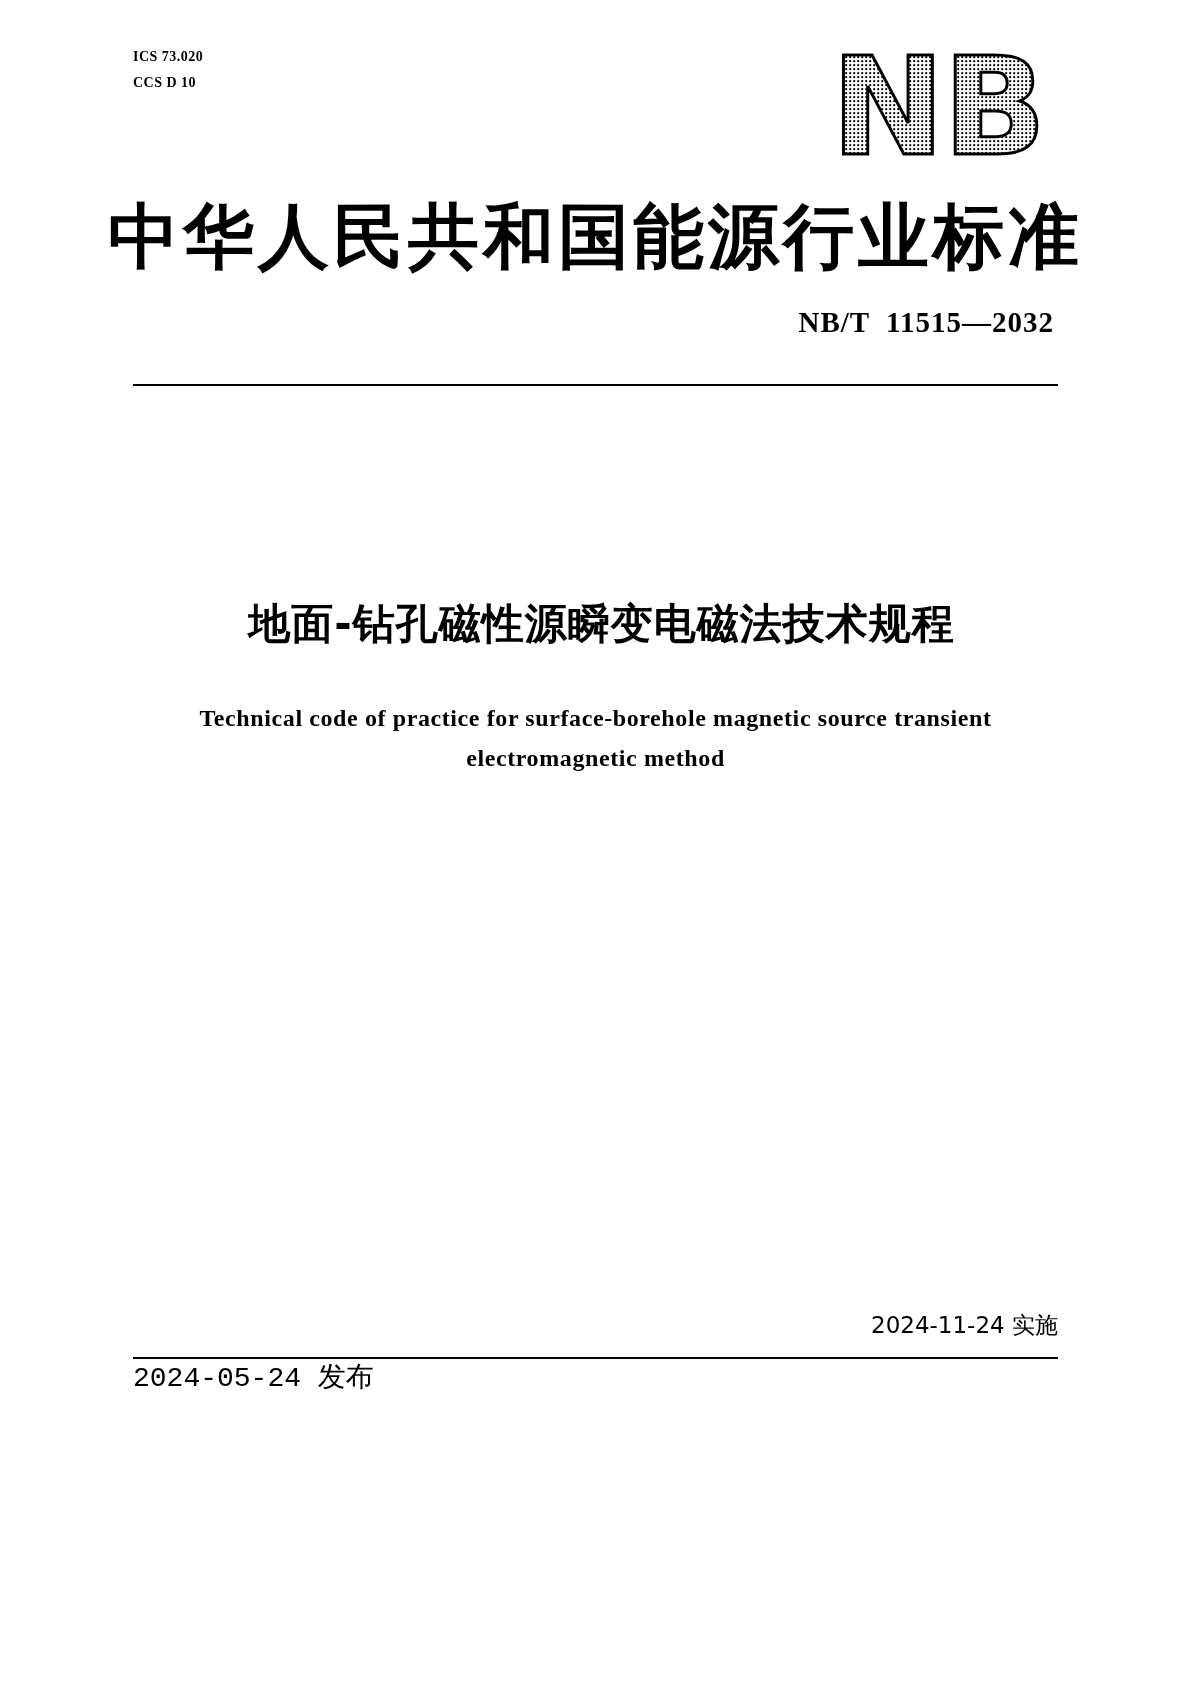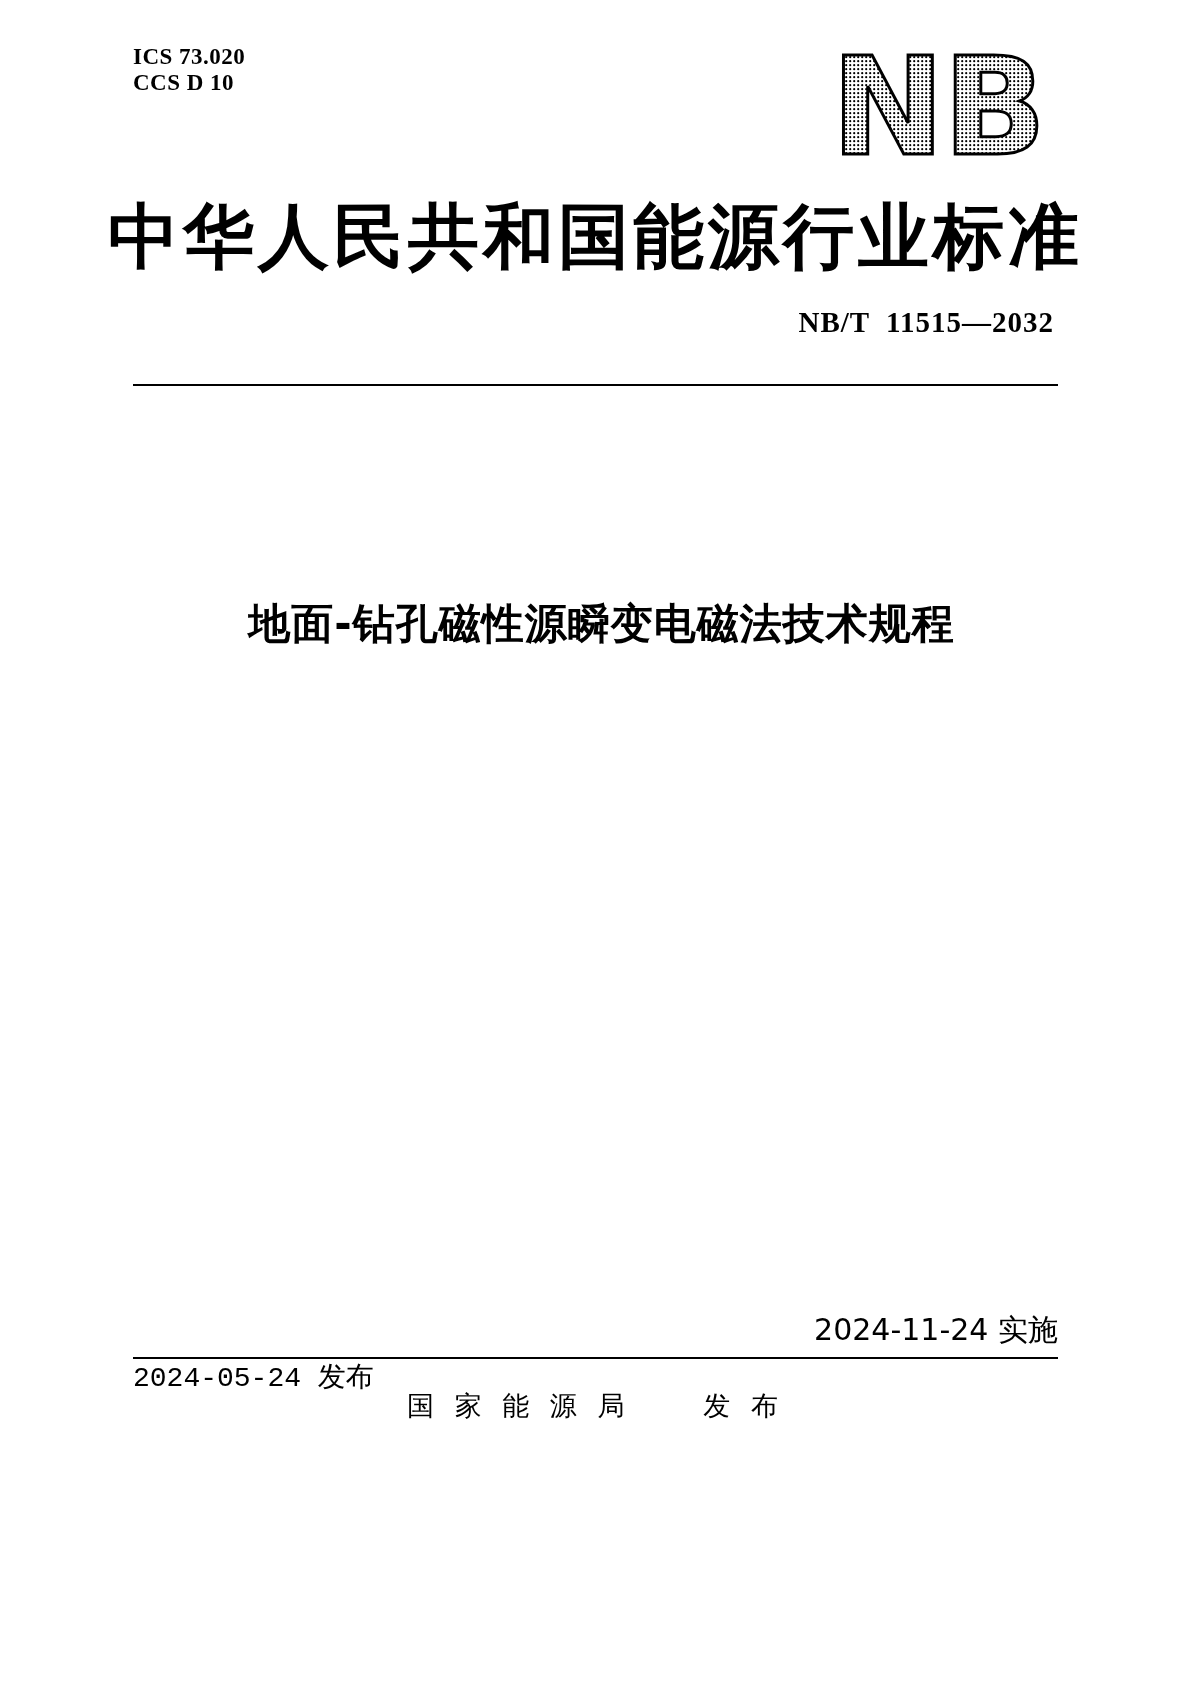--- a/index.html
+++ b/index.html
@@ -18,21 +18,21 @@
     color: #000000;
   }
 
   
   .codes {
     position: absolute;
     left: 133px;
     top: 44px;
     font-family: "Liberation Serif", serif;
     font-weight: bold;
-    font-size: 23px;
+    font-size: 14px;
     line-height: 26px;
     letter-spacing: 0.5px;
   }
   .codes div { white-space: pre; }
 
   
   .nb-logo {
     position: absolute;
     right: 132px;
     top: 32px;
@@ -112,21 +112,21 @@
     font-family: Liberation Mono, monospace;
     font-size: 28px;
     letter-spacing: 0px;
     white-space: nowrap;
   }
   .date-impl {
     position: absolute;
     right: 133px;
     top: 1310px;
     font-family: "DejaVu Sans", sans-serif;
-    font-size: 30px;
+    font-size: 23px;
     letter-spacing: 0px;
     white-space: nowrap;
   }
   .rule-bottom {
     position: absolute;
     left: 133px;
     right: 133px;
     top: 1357px;
     height: 2px;
     background: #000;
@@ -172,23 +172,26 @@
   </div>
 
   <div class="cn-heading">中华人民共和国能源行业标准</div>
 
   <div class="std-number">NB/T  11515—2032</div>
 
   <div class="rule-top"></div>
 
   <div class="title-cn">地面-钻孔磁性源瞬变电磁法技术规程</div>
 
+  <div class="title-en">
+    <div>Technical code of practice for surface-borehole magnetic source transient</div>
+    <div>electromagnetic method</div>
+  </div>
 
   <div class="date-issue">2024-05-24 发布</div>
   <div class="date-impl">2024-11-24 实施</div>
 
   <div class="rule-bottom"></div>
 
   <div class="publisher-lines">
-    <div>国 家 能 源 局     发 布</div>
   </div>
 
 </div>
 
 </body></html>

